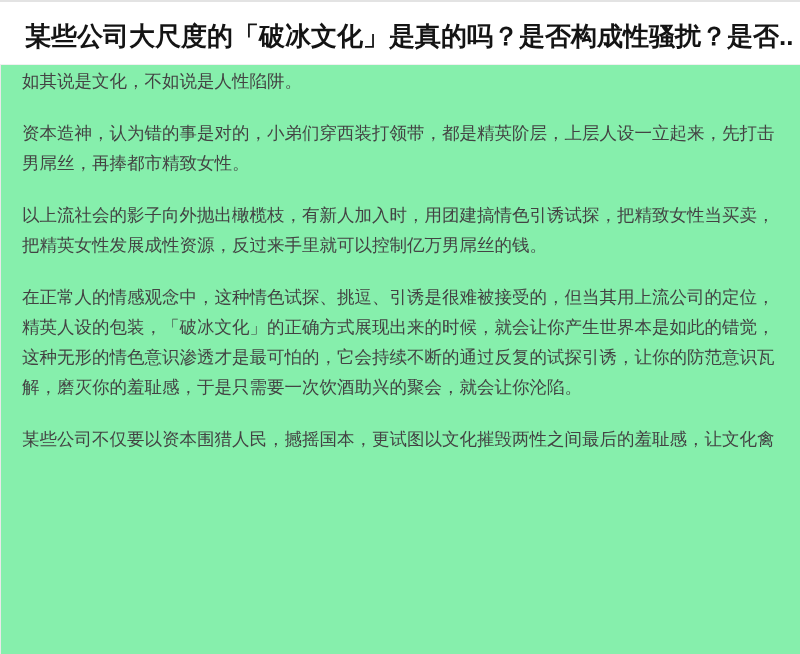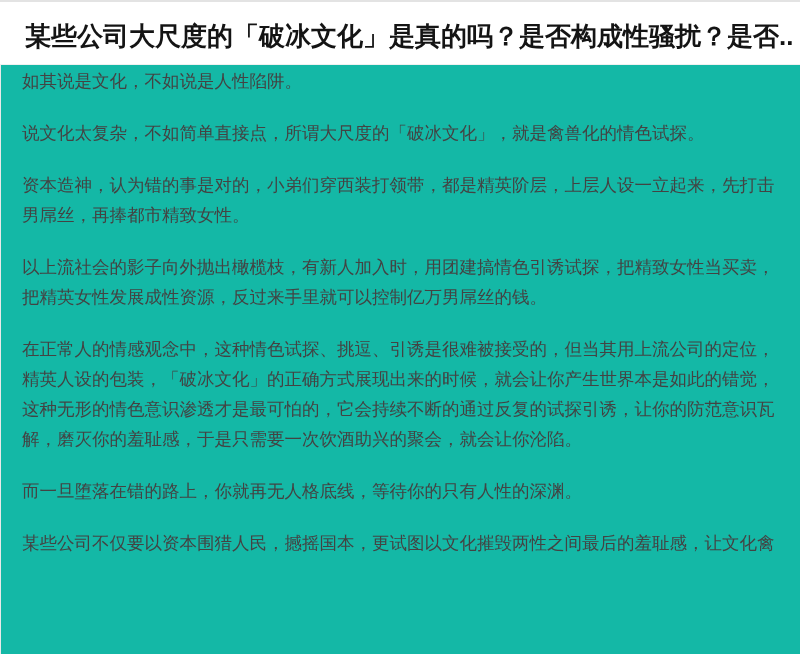--- a/index.html
+++ b/index.html
@@ -31,40 +31,38 @@
     white-space: nowrap;
     overflow: hidden;
   }
   .answer-content {
     border-top: 1px solid #f0f0f0;
     border-left: 1px solid #e9e9e9;
     box-sizing: border-box;
     padding: 1px 24px 0 21px;
     height: 590px;
     overflow: hidden;
-    background: #14b8a6;
+    background: #86efac;
   }
   .answer-content .para {
     margin: 0 0 22px 0;
     font-size: 17.5px;
     line-height: 30px;
     color: #434343;
     word-break: break-all;
     overflow-wrap: break-word;
   }
 </style>
 </head>
 <body>
 
 <header class="question-header">
   <h1 class="question-title">某些公司大尺度的「破冰文化」是真的吗？是否构成性骚扰？是否...</h1>
 </header>
 
 <main class="answer-content">
 
 <p class="para">如其说是文化，不如说是人性陷阱。</p>
-    <p class="para">说文化太复杂，不如简单直接点，所谓大尺度的「破冰文化」，就是禽兽化的情色试探。</p>
     <p class="para">资本造神，认为错的事是对的，小弟们穿西装打领带，都是精英阶层，上层人设一立起来，先打击男屌丝，再捧都市精致女性。</p>
     <p class="para">以上流社会的影子向外抛出橄榄枝，有新人加入时，用团建搞情色引诱试探，把精致女性当买卖，把精英女性发展成性资源，反过来手里就可以控制亿万男屌丝的钱。</p>
     <p class="para">在正常人的情感观念中，这种情色试探、挑逗、引诱是很难被接受的，但当其用上流公司的定位，精英人设的包装，「破冰文化」的正确方式展现出来的时候，就会让你产生世界本是如此的错觉，这种无形的情色意识渗透才是最可怕的，它会持续不断的通过反复的试探引诱，让你的防范意识瓦解，磨灭你的羞耻感，于是只需要一次饮酒助兴的聚会，就会让你沦陷。</p>
-    <p class="para">而一旦堕落在错的路上，你就再无人格底线，等待你的只有人性的深渊。</p>
     <p class="para">某些公司不仅要以资本围猎人民，撼摇国本，更试图以文化摧毁两性之间最后的羞耻感，让文化禽</p>
   </main>
 
 </body></html>

